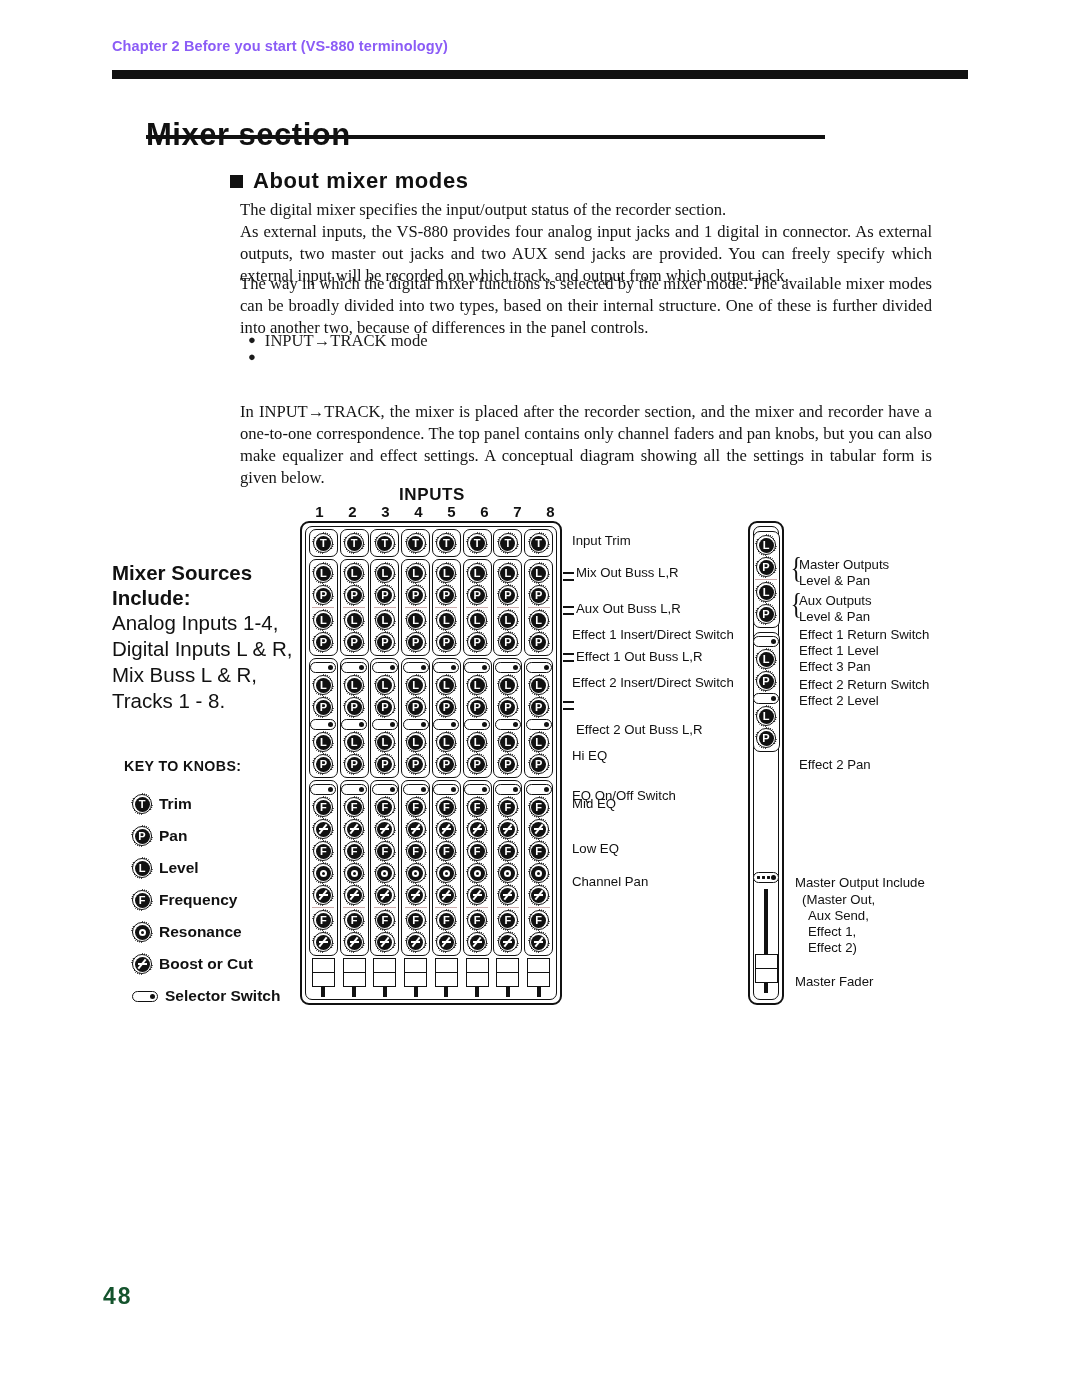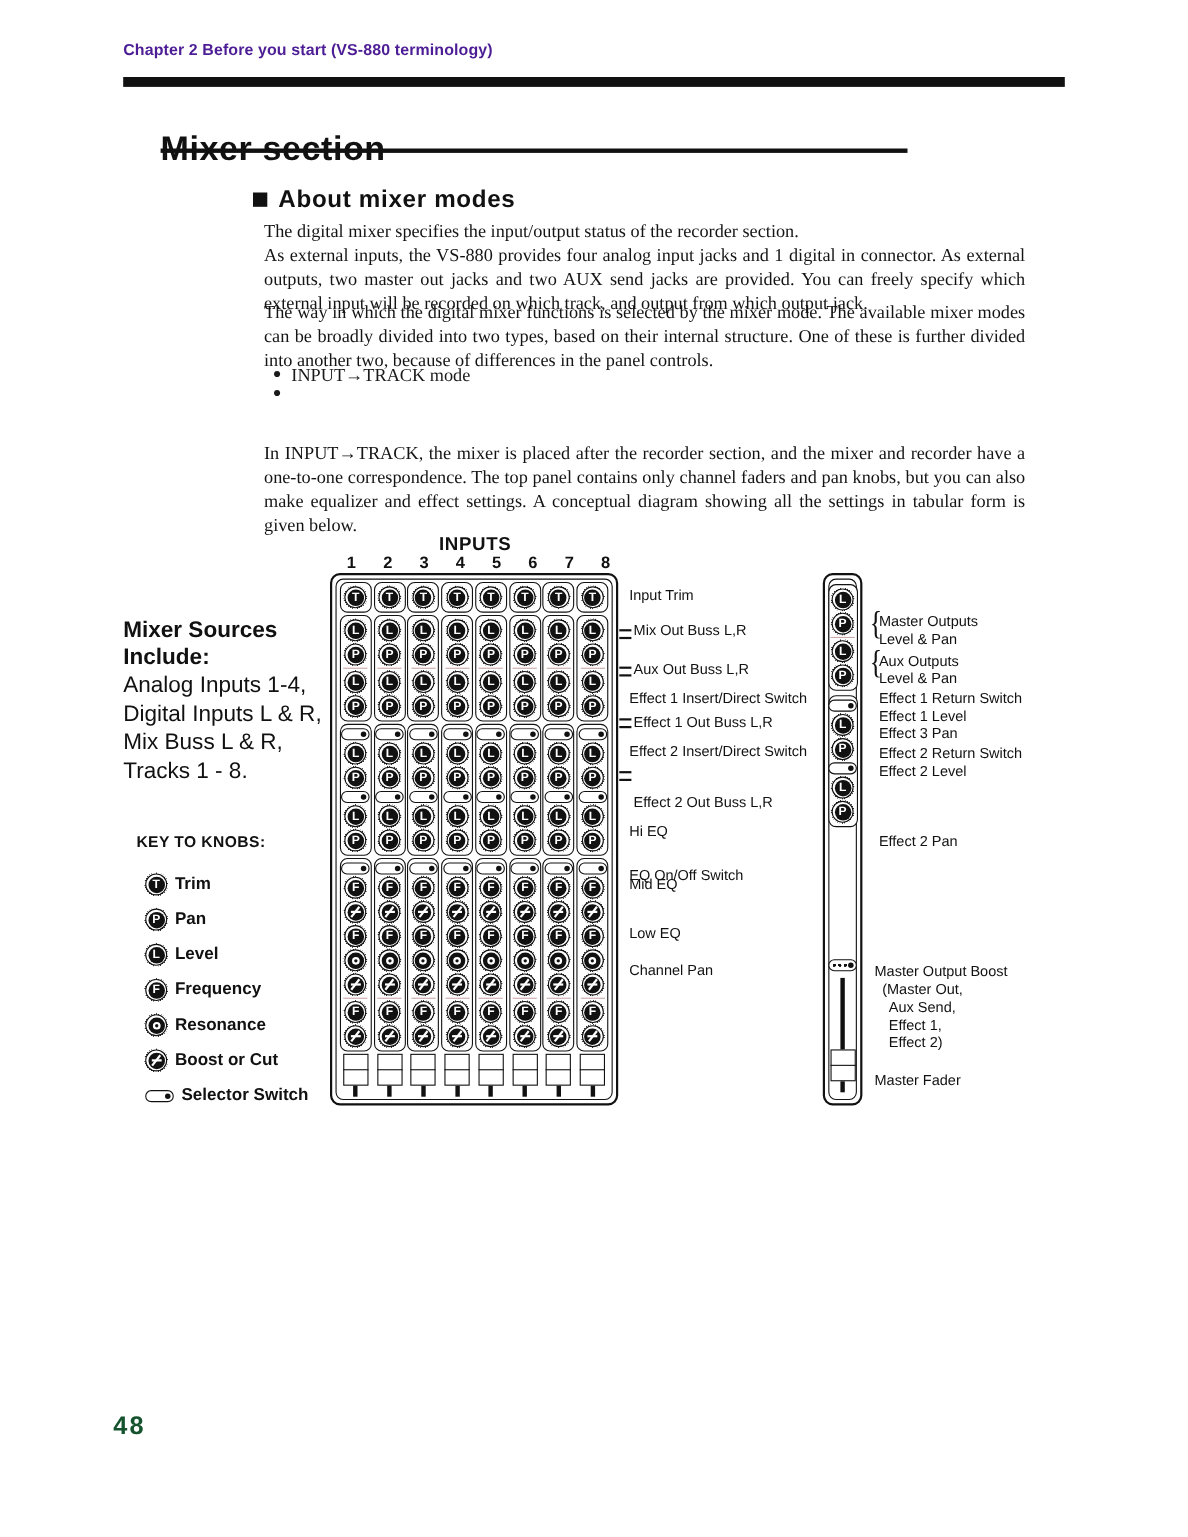--- a/index.html
+++ b/index.html
@@ -9,21 +9,21 @@
     color:#1a1a1a;
     position:relative;
     overflow:hidden;
   }
 
   
   .running-head {
     position:absolute; left:112px; top:38px;
     font-family:"Liberation Sans", sans-serif;
     font-weight:bold; font-size:14.5px; letter-spacing:.1px;
-    color:#4c1d95;
+    color:#8b5cf6;
   }
   .head-rule {
     position:absolute; left:112px; top:70px;
     width:856px; height:9px; background:#111;
   }
 
   
   .page-title {
     position:absolute; left:146px; top:96px;
     font-family:"Liberation Sans", sans-serif;
@@ -1256,21 +1256,21 @@
   <div class="lbl" style="left:799px; top:593px;">Aux Outputs</div>
   <div class="lbl" style="left:799px; top:609px;">Level &amp; Pan</div>
 
   <div class="lbl" style="left:799px; top:627px;">Effect 1 Return Switch</div>
   <div class="lbl" style="left:799px; top:643px;">Effect 1 Level</div>
   <div class="lbl" style="left:799px; top:659px;">Effect 3 Pan</div>
   <div class="lbl" style="left:799px; top:677px;">Effect 2 Return Switch</div>
   <div class="lbl" style="left:799px; top:693px;">Effect 2 Level</div>
   <div class="lbl" style="left:799px; top:709px;margin-top:48px;">Effect 2 Pan</div>
 
-  <div class="lbl" style="left:795px; top:875px;">Master Output Boost</div>
+  <div class="lbl" style="left:795px; top:875px;">Master Output Include</div>
   <div class="lbl" style="left:802px; top:892px;">(Master Out,</div>
   <div class="lbl" style="left:808px; top:908px;">Aux Send,</div>
   <div class="lbl" style="left:808px; top:924px;">Effect 1,</div>
   <div class="lbl" style="left:808px; top:940px;">Effect 2)</div>
   <div class="lbl" style="left:795px; top:974px;">Master Fader</div>
 </div>
 
 <div class="page-number">48</div>
 
 </body></html>

